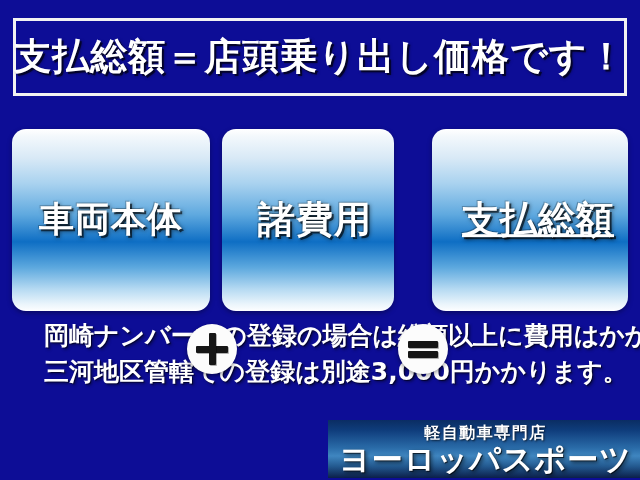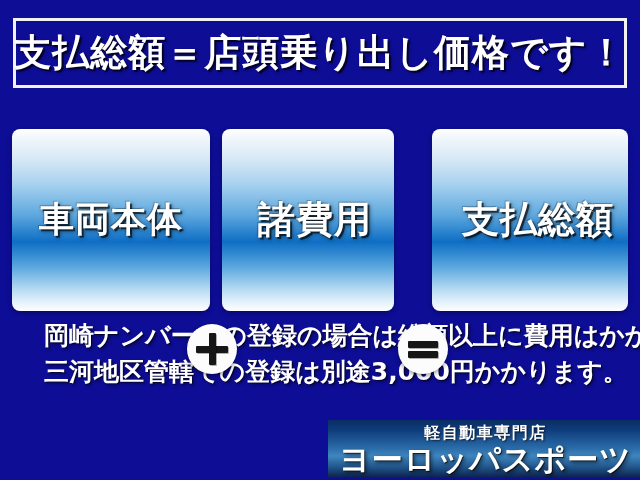--- a/index.html
+++ b/index.html
@@ -16,21 +16,21 @@
     font-family: "DejaVu Sans", "Liberation Sans", sans-serif;
     -webkit-font-smoothing: antialiased;
   }
 
   
   #header-frame {
     position: absolute;
     left: 13px;
     top: 18px;
     width: 614px;
-    height: 70px;
+    height: 78px;
     border: 3px solid #F2F2F2;
     box-sizing: border-box;
     display: flex;
     align-items: center;
     justify-content: center;
   }
   #header-text {
     color: #FFFFFF;
     font-size: 37px;
     font-weight: bold;
@@ -46,21 +46,21 @@
     position: absolute;
     left: 0;
     top: 129px;
     width: 640px;
     height: 182px;
   }
   .gbox {
     position: absolute;
     top: 0;
     height: 182px;
-    border-radius: 8px;
+    border-radius: 14px;
     background: linear-gradient(to bottom,
         #FFFFFF 0%,
         #F3F8FC 4%,
         #D8E9F6 16%,
         #A9D2EF 30%,
         #5FA9DF 47%,
         #0E6EC4 62%,
         #5CA8DE 76%,
         #B6DAF2 88%,
         #E9F4FB 96%,
@@ -82,21 +82,21 @@
     font-weight: bold;
     line-height: 1.18;
     letter-spacing: 1px;
     text-shadow:
       2px 2px 0 rgba(0,0,0,0.6),
       2px 2px 4px rgba(0,0,0,0.55),
       -1px -1px 0 rgba(0,0,0,0.25);
   }
   #box-vehicle .gbox-label { font-size: 35px; }
   #box-fees .gbox-label   { padding-left: 14px; }
-  #box-total .gbox-label  { padding-left: 16px; }
+  #box-total .gbox-label  { padding-left: 16px; text-decoration: underline; }
 
   
   .opcircle {
     position: absolute;
     width: 50px;
     height: 50px;
     border-radius: 50%;
     background: #FCFCFC;
     top: 195px;
     z-index: 5;

